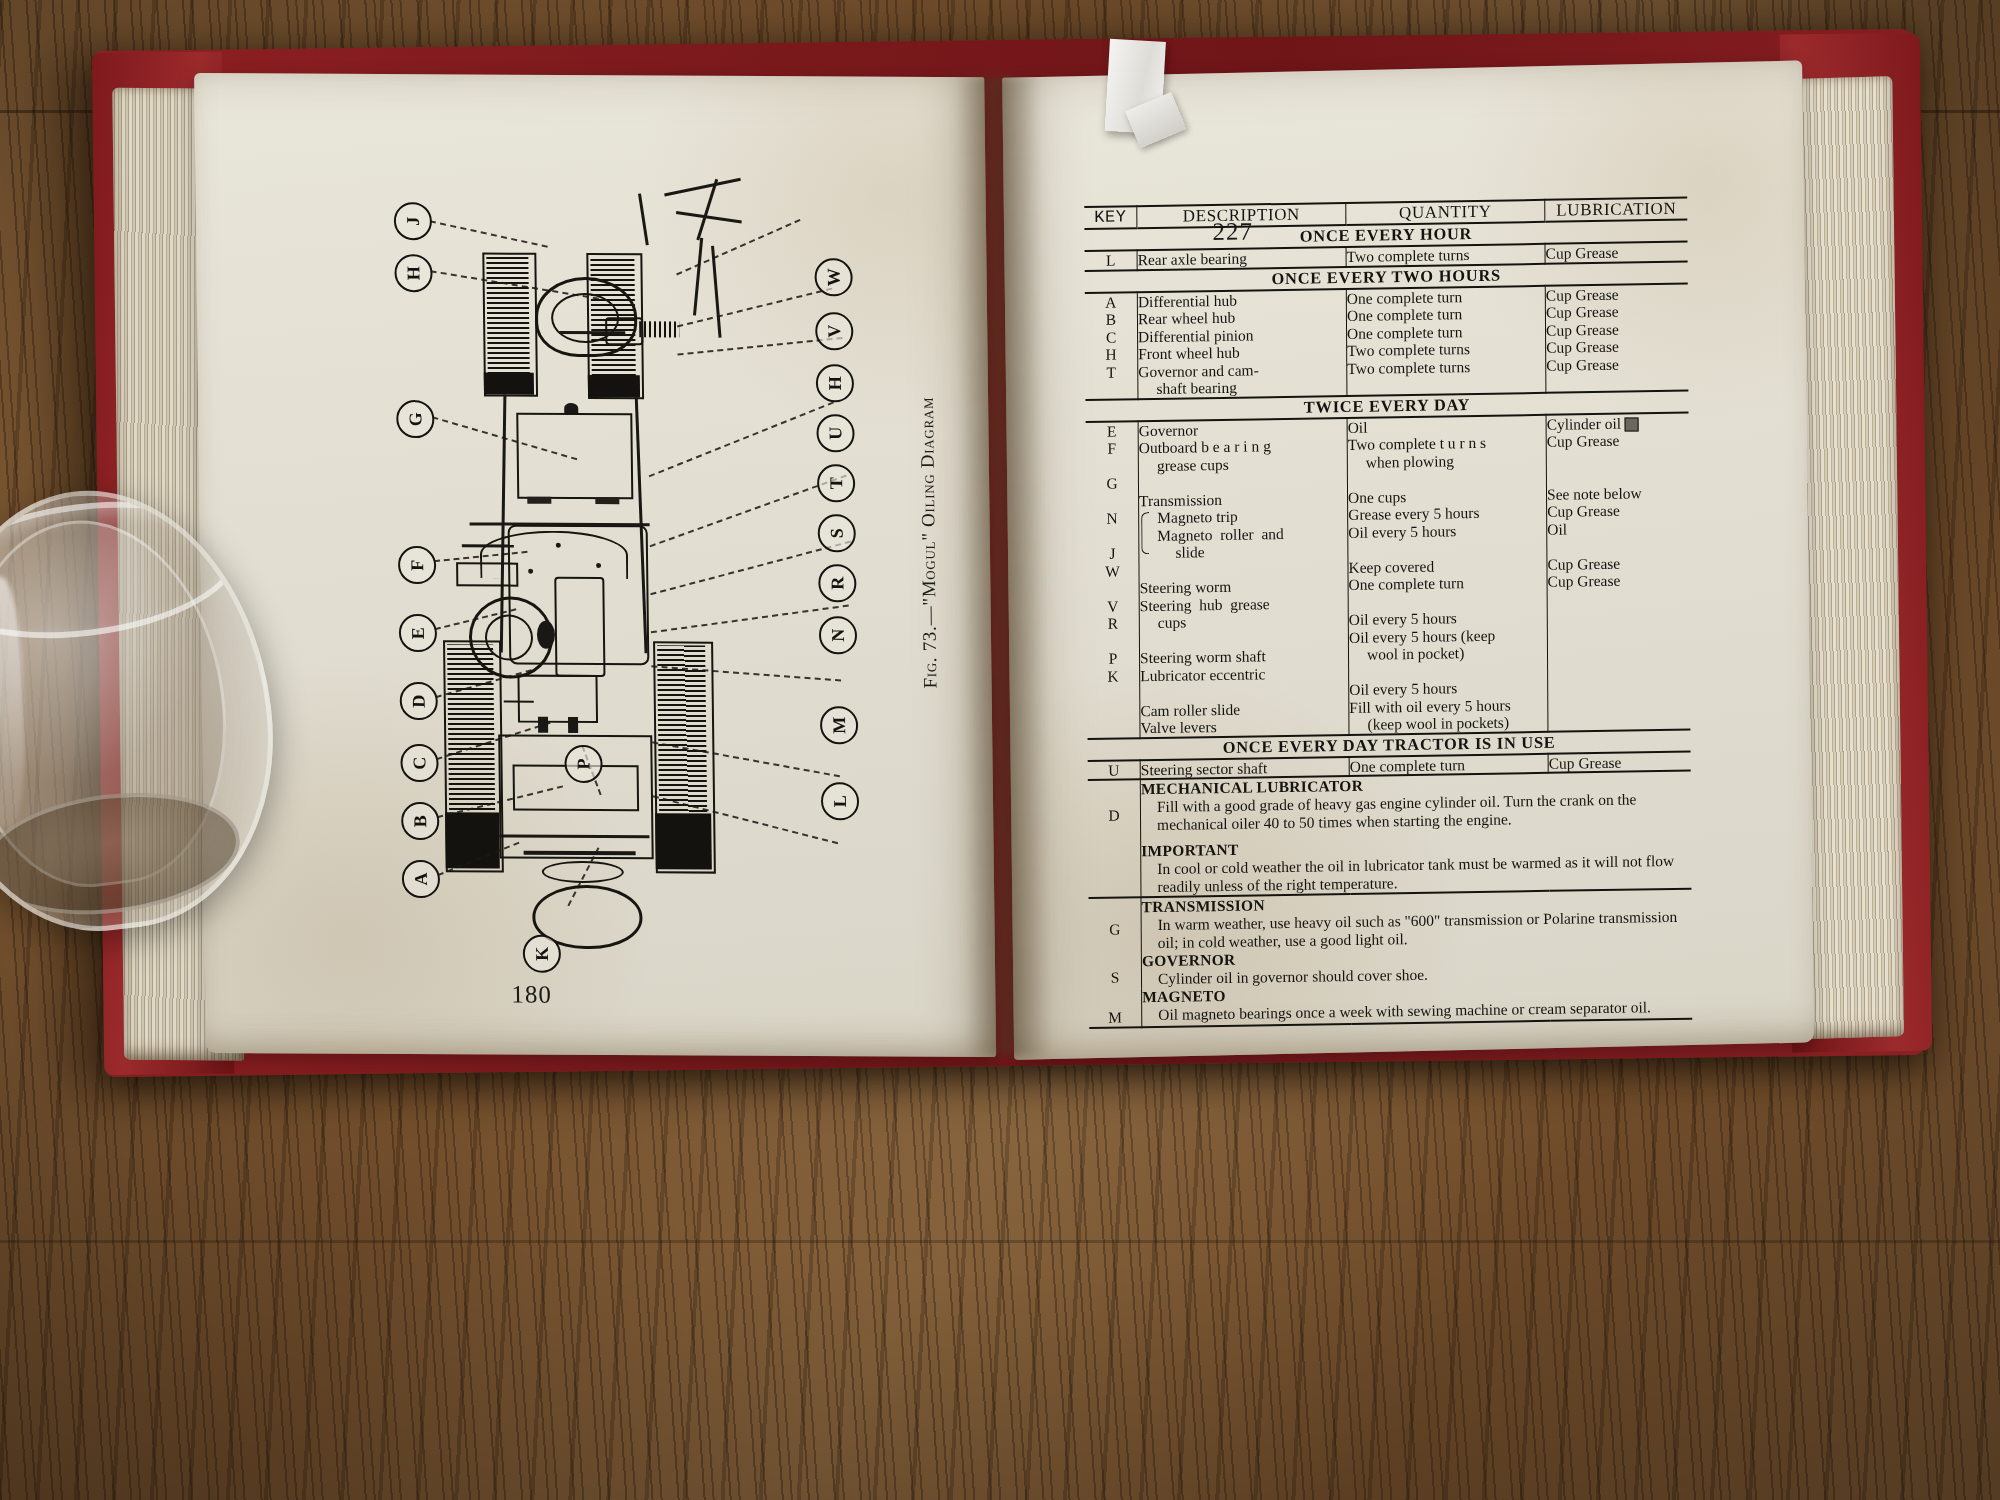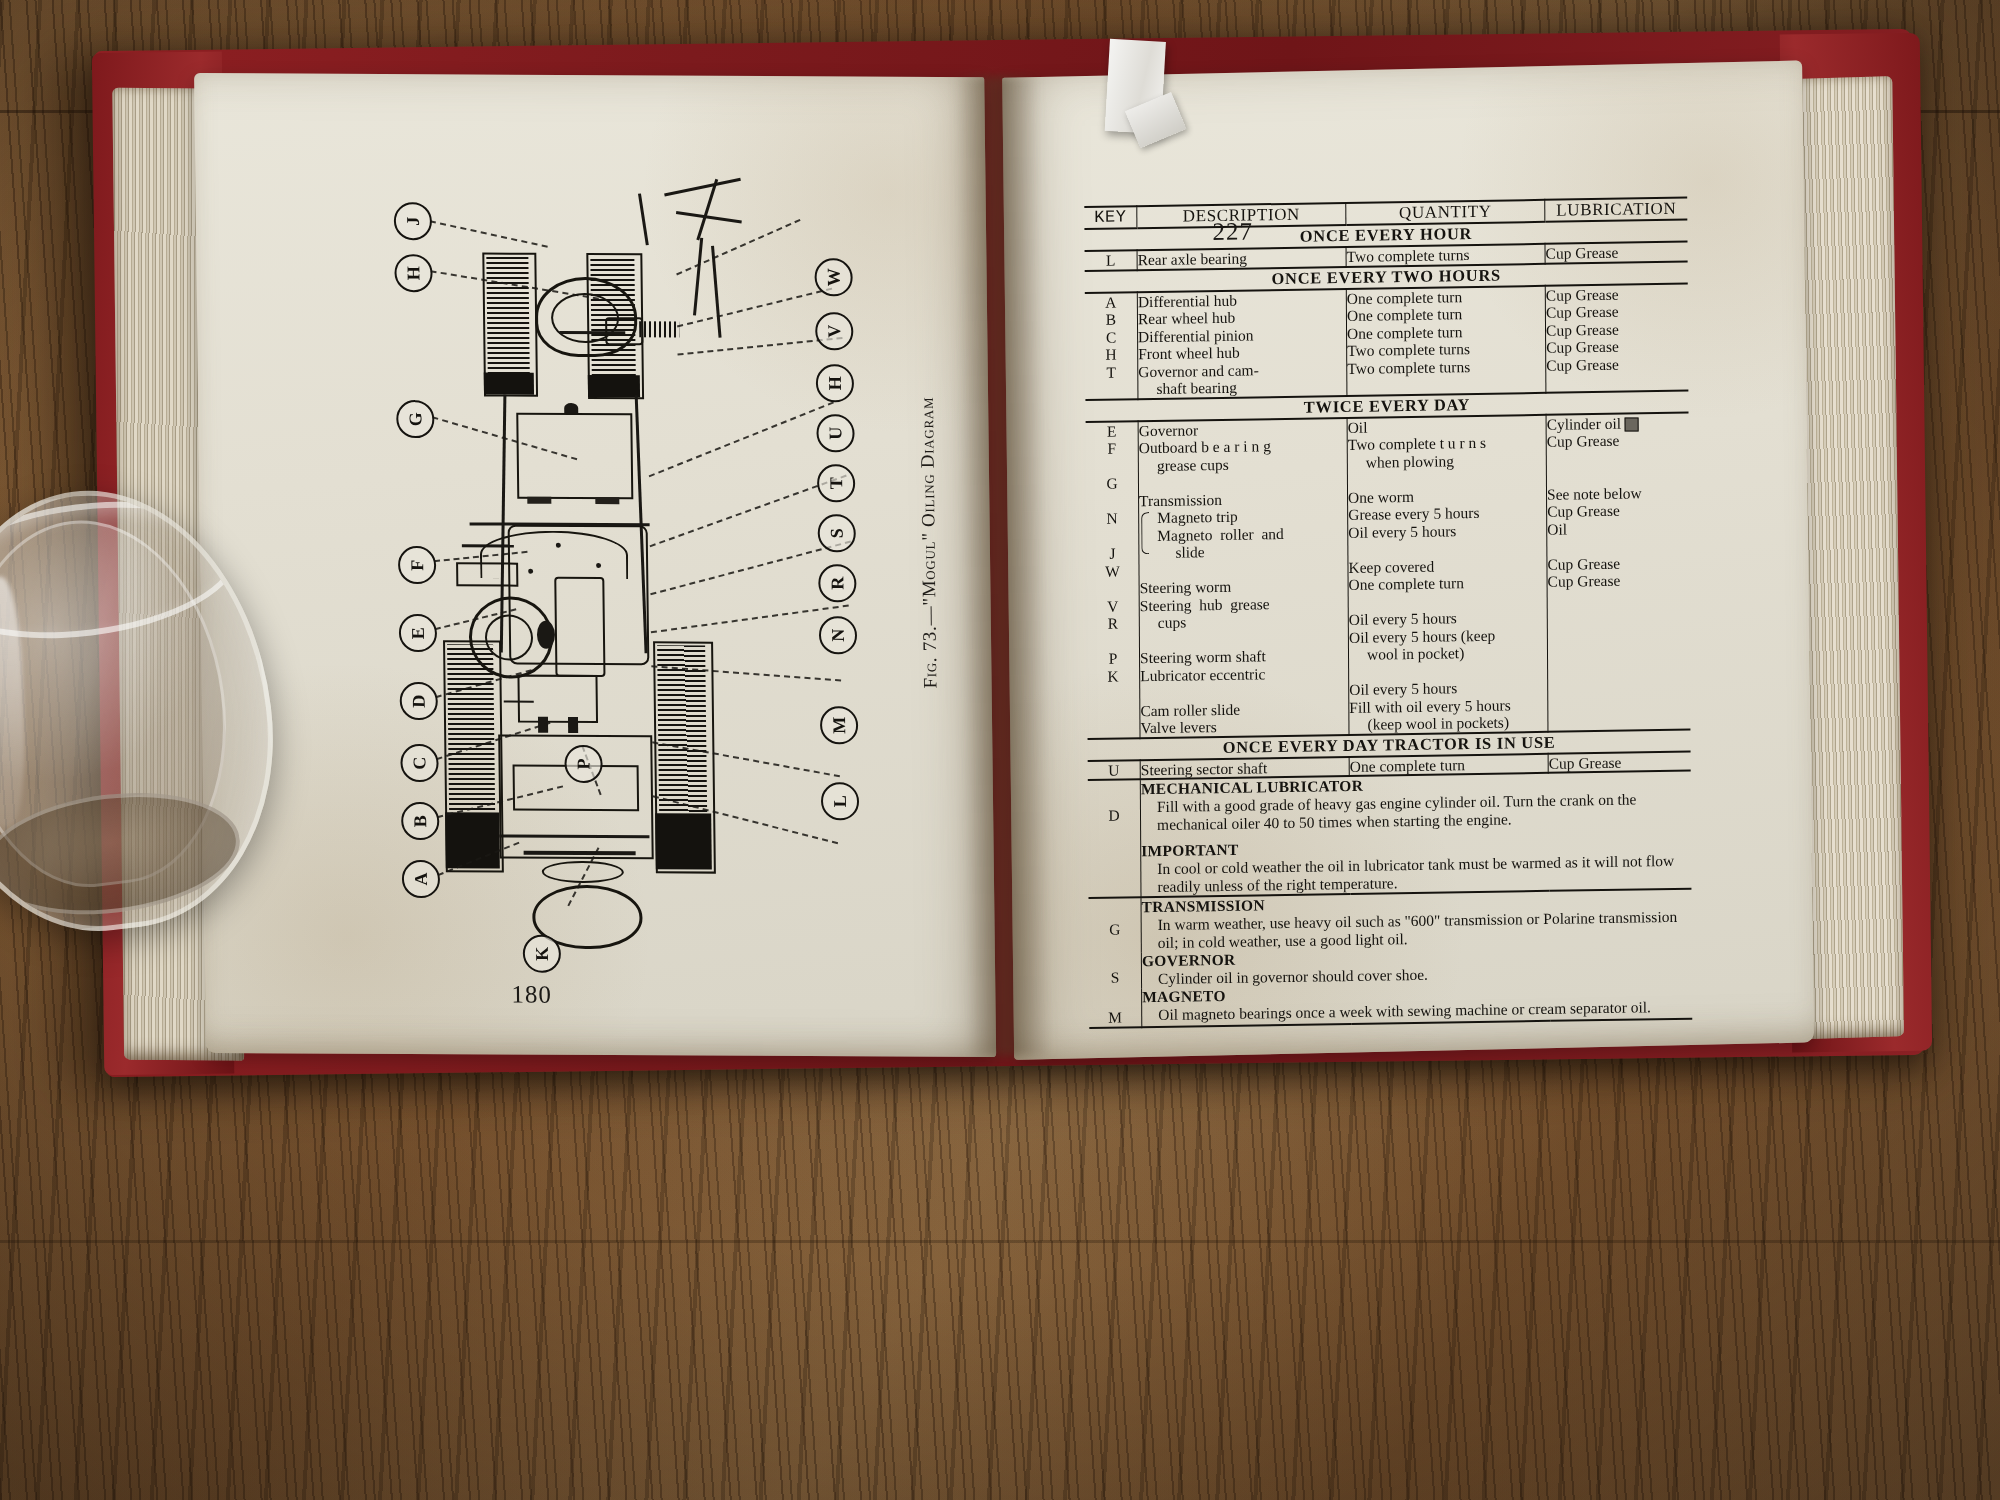--- a/index.html
+++ b/index.html
@@ -476,21 +476,21 @@
             <span>Steering worm</span><br>
             <span>Steering&nbsp; hub&nbsp; grease<br><span class="indent">cups</span></span><br>
             <span>Steering worm shaft</span><br>
             <span>Lubricator eccentric</span><br>&nbsp;<br>
             <span>Cam roller slide</span><br>
             <span>Valve levers</span>
           </td>
           <td class="qtycell vr">
             <span>Oil</span><br>
             <span>Two complete t u r n s<br><span class="indent">when plowing</span></span><br>
-            <span>One worm</span><br>
+            <span>One cups</span><br>
             <span>Grease every 5 hours</span><br>
             <span>Oil every 5 hours</span><br>&nbsp;<br>
             <span>Keep covered</span><br>
             <span>One complete turn</span><br>&nbsp;<br>
             <span>Oil every 5 hours</span><br>
             <span>Oil every 5 hours (keep<br><span class="indent">wool in pocket)</span></span><br>
             <span>Oil every 5 hours</span><br>
             <span>Fill with oil every 5 hours<br><span class="indent">(keep wool in pockets)</span></span>
           </td>
           <td class="lubcell vr">

